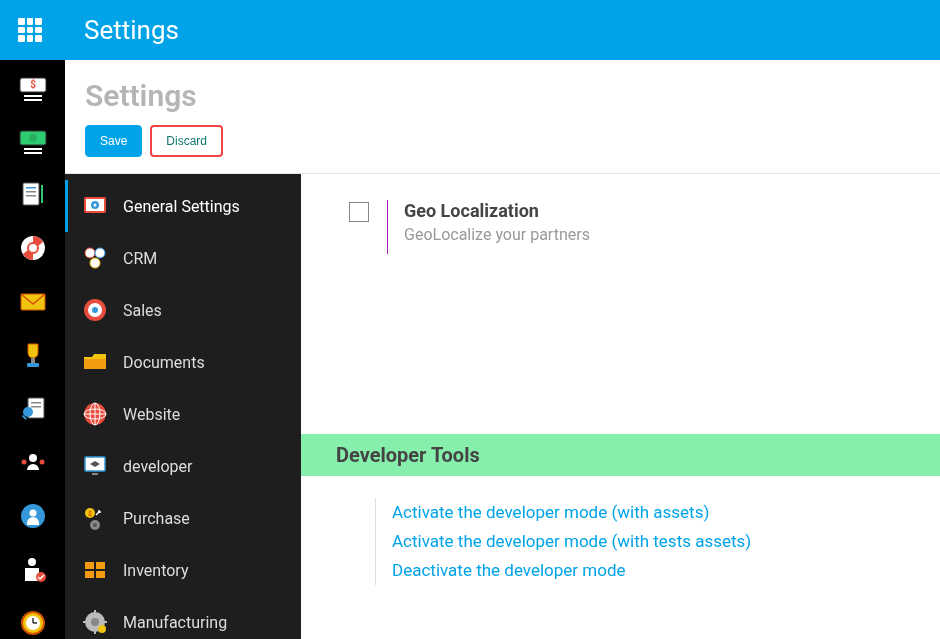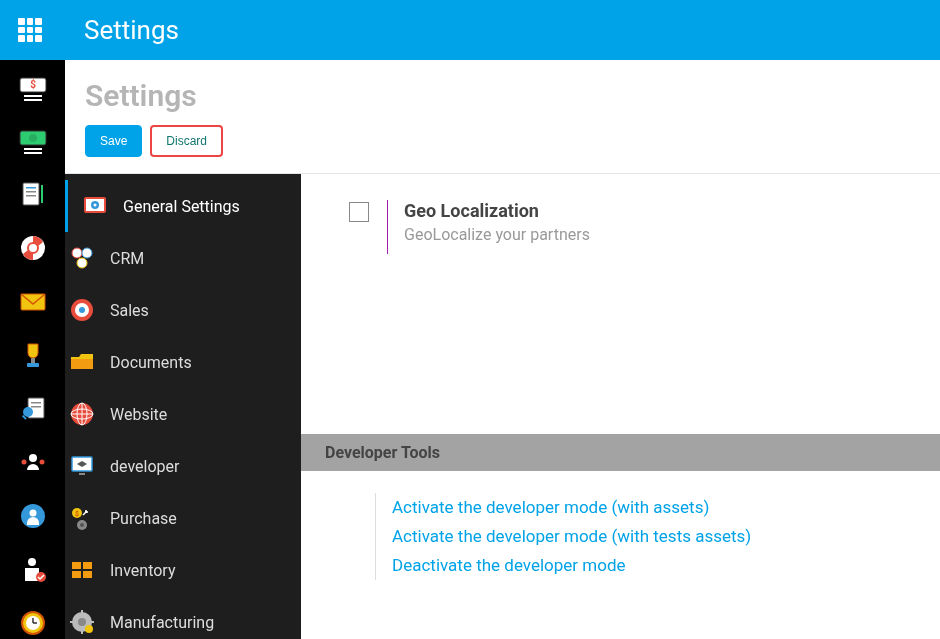--- a/index.html
+++ b/index.html
@@ -115,21 +115,21 @@
     .sidebar-nav::-webkit-scrollbar-thumb {
       background: #888;
       border-radius: 5px;
     }
     .sidebar-nav::-webkit-scrollbar-track {
       background: #ddd;
     }
     .nav-item {
       display: flex;
       align-items: center;
-      padding: 12px 3px;
+      padding: 12px 16px;
       cursor: pointer;
       font-size: 16px;
       color: #ddd;
       gap: 14px;
       text-align: right;
     }
     .nav-item.active {
       border-left: 3px solid #00a3e8;
       padding-left: 13px;
       color: #fff;
@@ -170,23 +170,23 @@
       font-size: 18px;
       font-weight: 700;
       color: #444;
       margin-bottom: 4px;
     }
     .setting-desc {
       font-size: 16px;
       color: #999;
     }
     .section-header {
-      background: #a3a3a3;
-      padding: 9px 24px;
-      font-size: 16px;
+      background: #86efac;
+      padding: 9px 35px;
+      font-size: 20px;
       font-weight: 700;
       color: #444;
       margin-top: 180px;
     }
     .dev-links-wrap {
       padding: 22px 0 0 36px;
       display: flex;
     }
     .dev-links-spacer {
       width: 38px;

